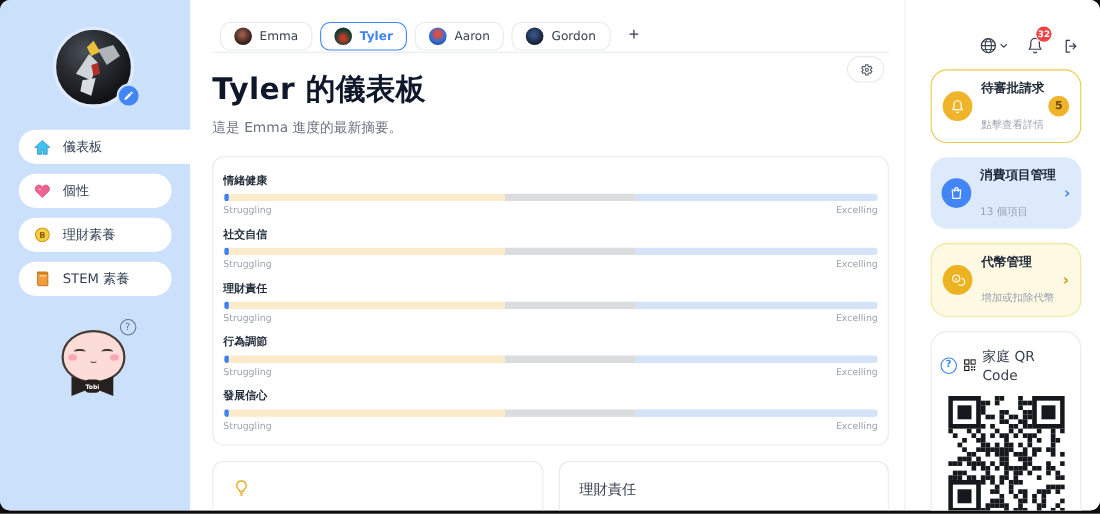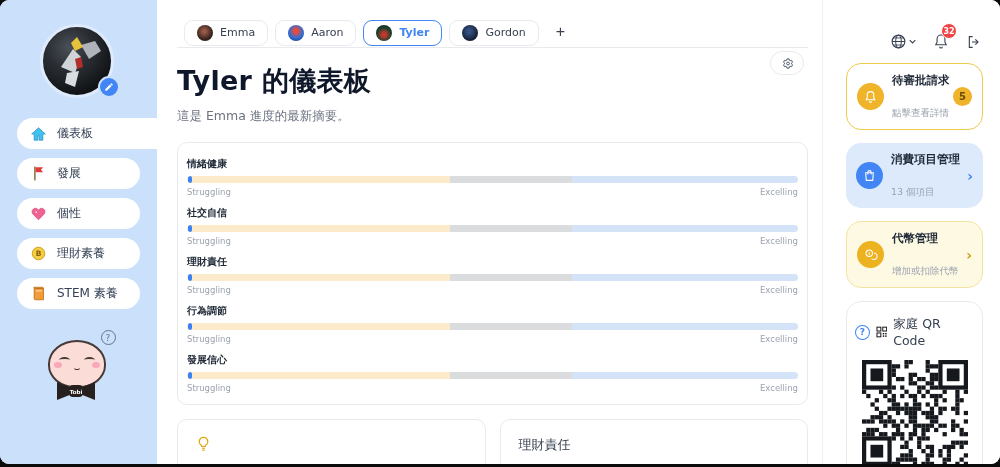--- a/index.html
+++ b/index.html
@@ -2,21 +2,21 @@
 <html><head>
 <meta charset="utf-8">
 <style>
   * { margin:0; padding:0; box-sizing:border-box; }
   body { background:#0b0b0c; font-family:"DejaVu Sans","Liberation Sans",sans-serif;
          width:1000px; height:467px; overflow:hidden; }
   .app { width:1000px; height:464px; background:#fff; border-radius:9px; overflow:hidden;
          display:flex; position:relative; }
 
   
-  .sidebar { width:157px; background:#cbe0fa; flex-shrink:0; display:flex; flex-direction:column; }
+  .sidebar { width:173px; background:#cbe0fa; flex-shrink:0; display:flex; flex-direction:column; }
   .avatar-wrap { position:relative; width:78px; margin:24px auto 0; }
   .avatar { width:74px; height:74px; border-radius:50%; border:3px solid #dfeafc;
             background:radial-gradient(circle at 38% 30%, #4a5058 0%, #2a2e33 35%, #101214 75%);
             position:relative; overflow:hidden; }
   .avatar svg { position:absolute; left:8px; top:10px; }
   .edit-badge { position:absolute; right:-2px; bottom:0; width:22px; height:22px; border-radius:50%;
                 background:#4285f4; display:flex; align-items:center; justify-content:center; cursor:pointer;
                 border:2px solid #cbe0fa; }
   .nav { margin-top:20px; }
   .nav-item { display:flex; align-items:center; gap:11px; height:31px; background:#fff;
@@ -138,29 +138,20 @@
       <div class="nav-item active">
         <span class="nav-ic">
           <svg width="15" height="14" viewBox="0 0 24 22">
               <path d="M12 1 1 11h4v10h6v-7h2v7h6V11h4L12 1z" fill="#3fc3ee" stroke="#2a7fb8" stroke-width="1"></path>
             </svg>
         </span>
         <span>儀表板</span>
       </div>
       <div class="nav-item">
         <span class="nav-ic">
-          <svg width="13" height="15" viewBox="0 0 20 24">
-              <rect x="3" y="1" width="2.4" height="22" fill="#8a6d3b"></rect>
-              <path d="M5.4 2h12l-3.5 4 3.5 4h-12z" fill="#e03b3b"></path>
-            </svg>
-        </span>
-        <span>發展</span>
-      </div>
-      <div class="nav-item">
-        <span class="nav-ic">
           <svg width="15" height="14" viewBox="0 0 24 22">
               <path d="M12 20 3.4 11.6C1 9.2 1 5.4 3.4 3.2c2.2-2 5.6-1.8 7.6.4l1 1.1 1-1.1c2-2.2 5.4-2.4 7.6-.4 2.4 2.2 2.4 6 0 8.4L12 20z" fill="#f06292" stroke="#d1477c" stroke-width="1"></path>
               <circle cx="8.3" cy="8" r="1.4" fill="#fdd5e3"></circle>
             </svg>
         </span>
         <span>個性</span>
       </div>
       <div class="nav-item">
         <span class="nav-ic">
           <svg width="15" height="15" viewBox="0 0 24 24">
@@ -200,27 +191,27 @@
       <div class="mascot-help">?</div>
     </div>
   </aside>
 
   <main class="main">
     <div class="tabs">
       <div class="tab">
         <span class="tab-avatar av0"></span>
         <span>Emma</span>
       </div>
+      <div class="tab active">
+        <span class="tab-avatar av1"></span>
+        <span>Tyler</span>
+      </div>
       <div class="tab">
         <span class="tab-avatar av2"></span>
         <span>Aaron</span>
-      </div>
-      <div class="tab active">
-        <span class="tab-avatar av1"></span>
-        <span>Tyler</span>
       </div>
       <div class="tab">
         <span class="tab-avatar av3"></span>
         <span>Gordon</span>
       </div>
       <button class="tab-add">+</button>
     </div>
 
     <h1 class="page-title">Tyler 的儀表板</h1>
     <div class="page-sub">這是 Emma 進度的最新摘要。</div>

